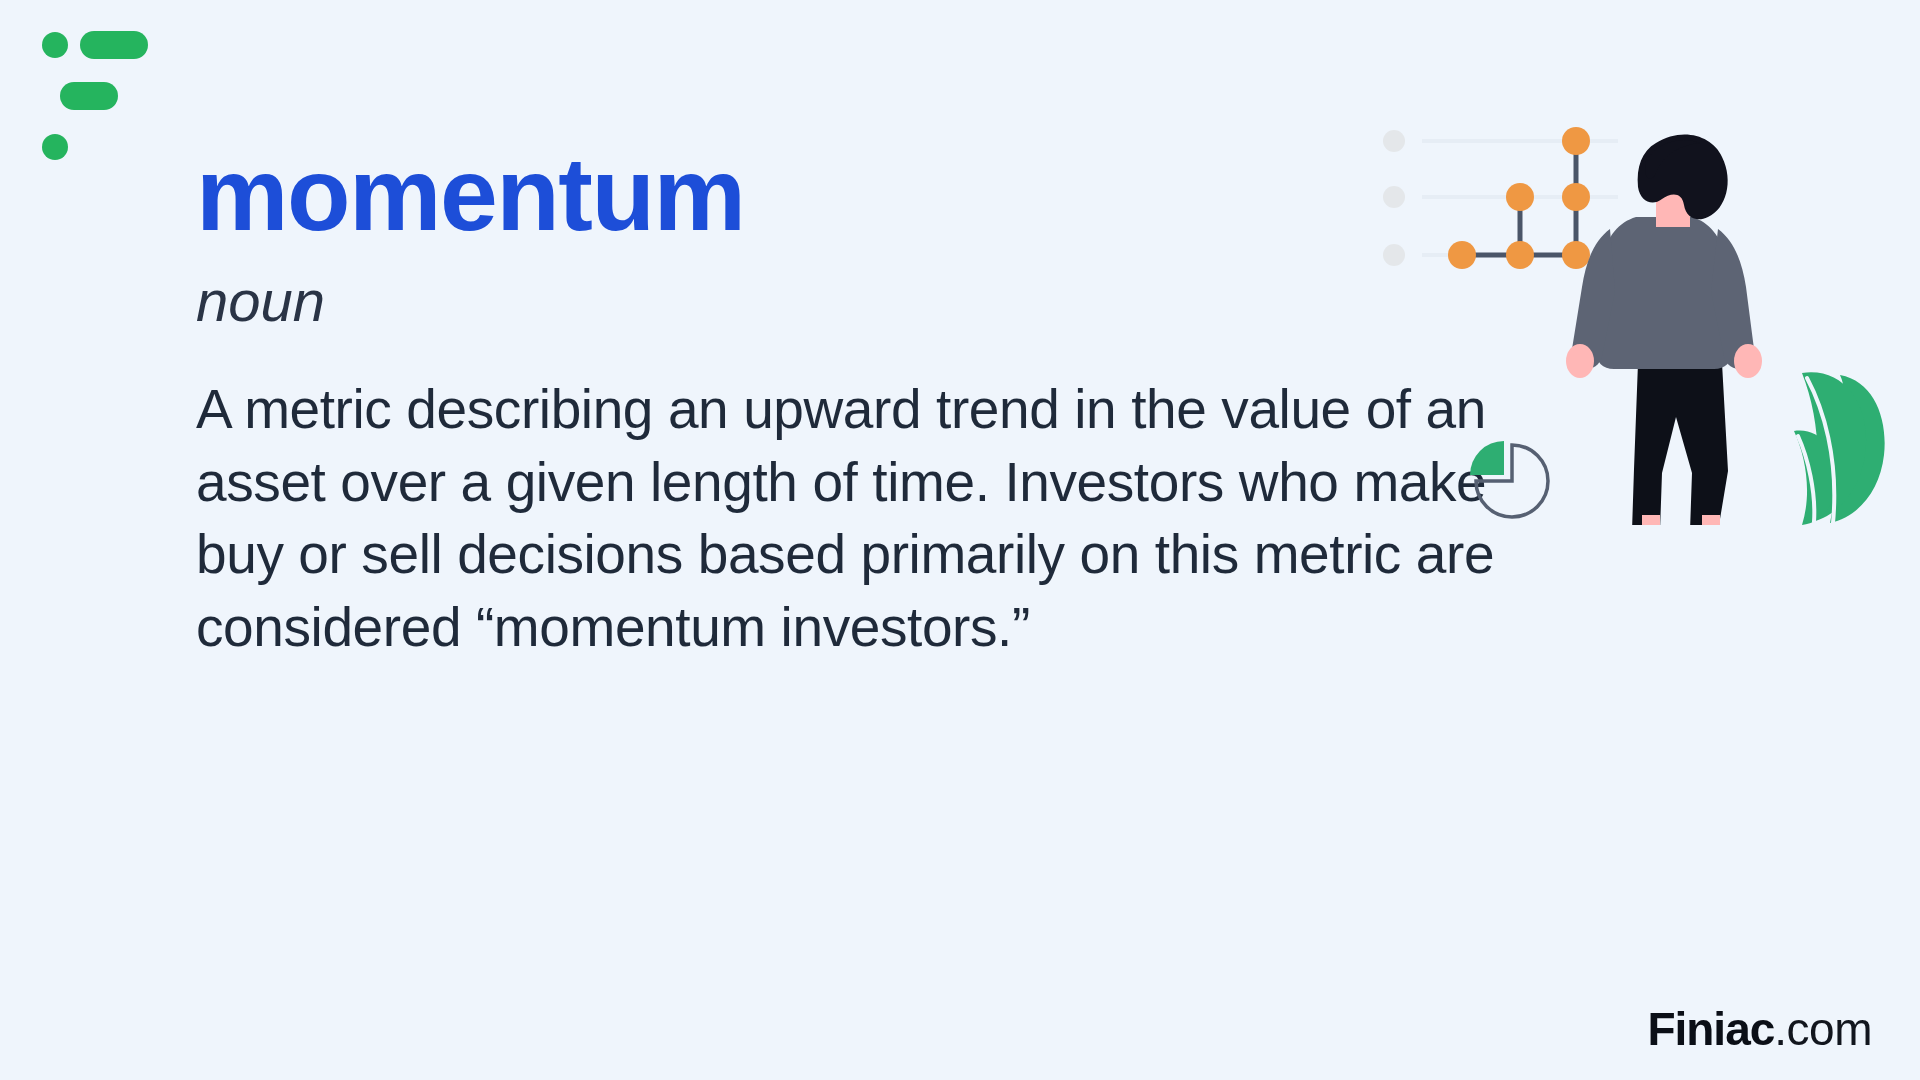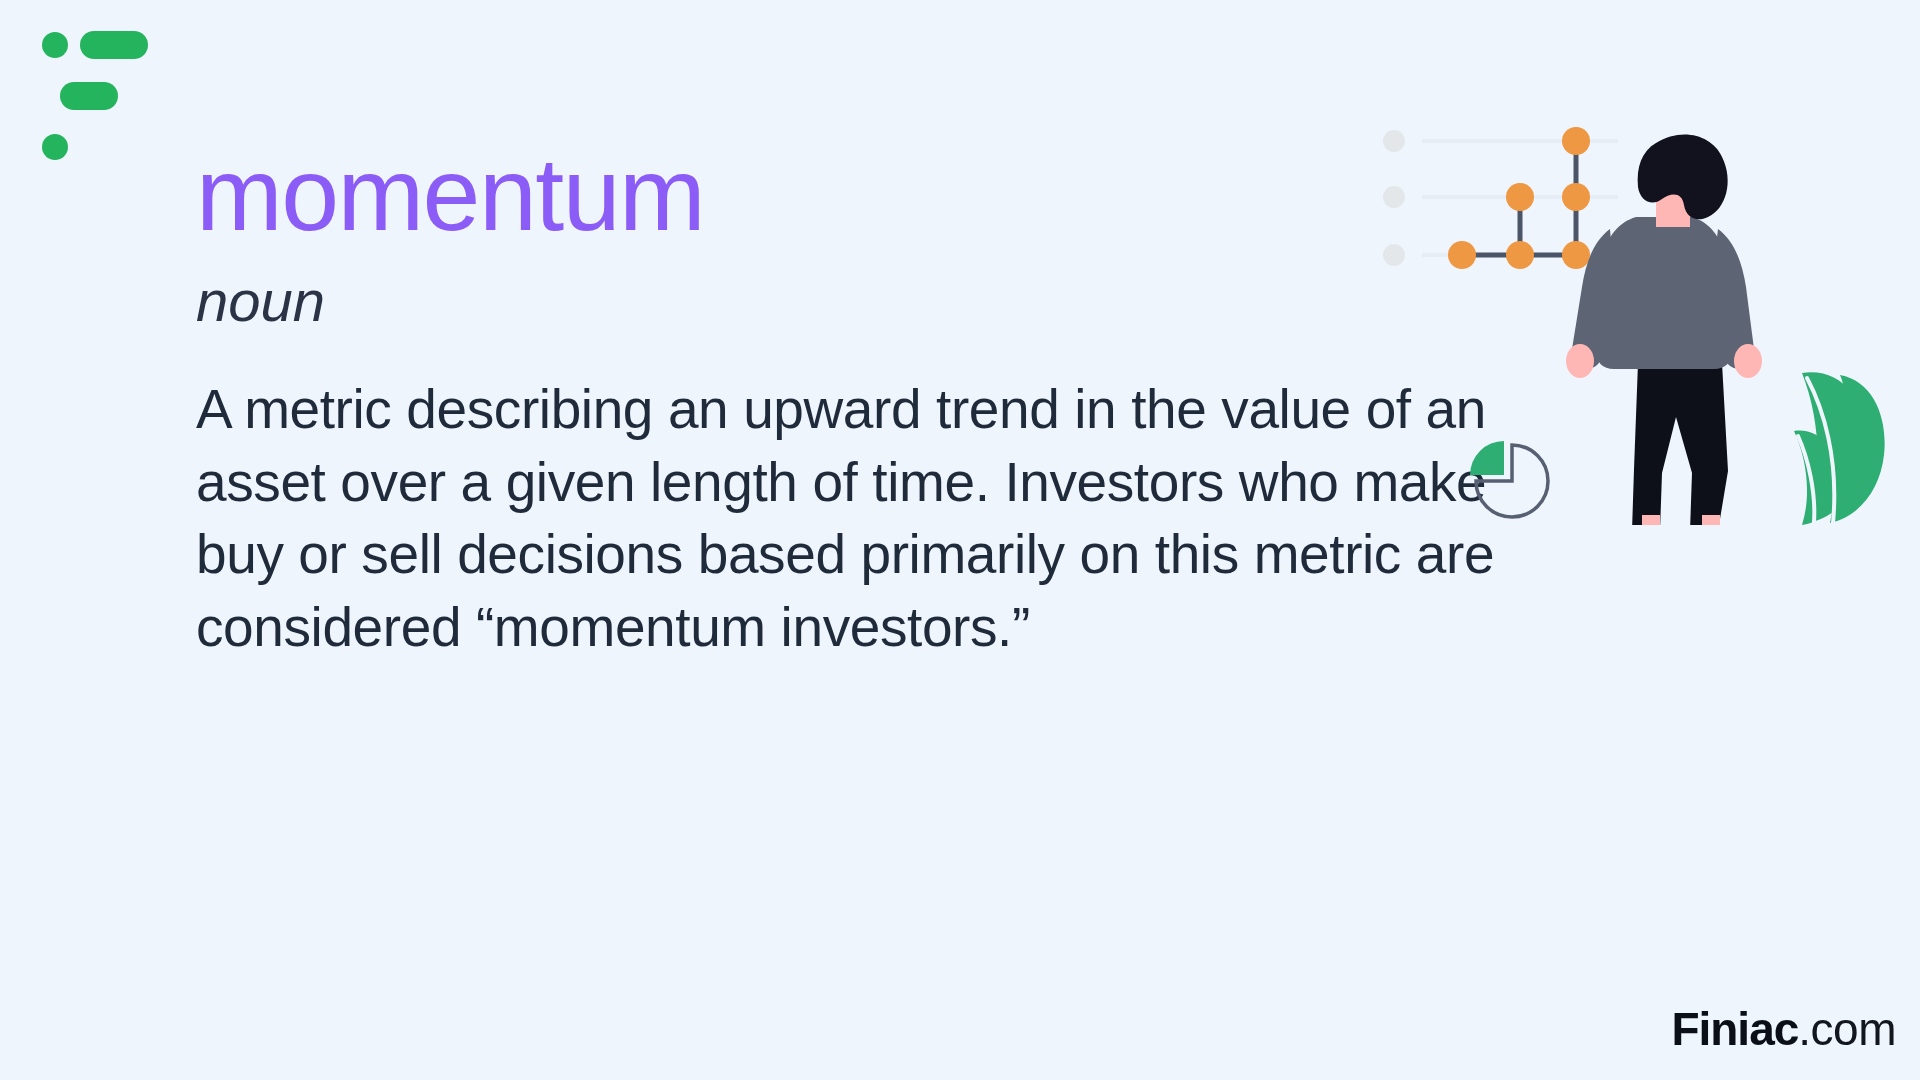--- a/index.html
+++ b/index.html
@@ -46,23 +46,23 @@
   .text-block {
     position: absolute;
     left: 196px;
     top: 140px;
     width: 1320px;
   }
 
   .term {
     font-family: "Liberation Sans", sans-serif;
     font-size: 104px;
-    font-weight: 400;
+    font-weight: 700;
     letter-spacing: -1.5px;
-    color: #8b5cf6;
+    color: #1d4ed8;
     line-height: 1.05;
   }
 
   .pos {
     font-family: "Liberation Sans", sans-serif;
     font-style: italic;
     font-weight: 300;
     font-size: 58px;
     color: #2a3446;
     margin-top: 20px;
@@ -86,21 +86,21 @@
     right: 30px;
     top: 125px;
     width: 520px;
     height: 400px;
   }
   .illustration svg { display: block; width: 100%; height: 100%; }
 
   
   .wordmark {
     position: absolute;
-    right: 24px;
+    right: 48px;
     bottom: 28px;
     font-family: "Liberation Sans", sans-serif;
     font-size: 46px;
     line-height: 1;
     color: #0b0f17;
     white-space: nowrap;
   }
   .wordmark .brand { font-weight: 700; letter-spacing: -1px; }
   .wordmark .tld   { font-weight: 400; letter-spacing: -0.5px; color: #12161e; }
 </style>

